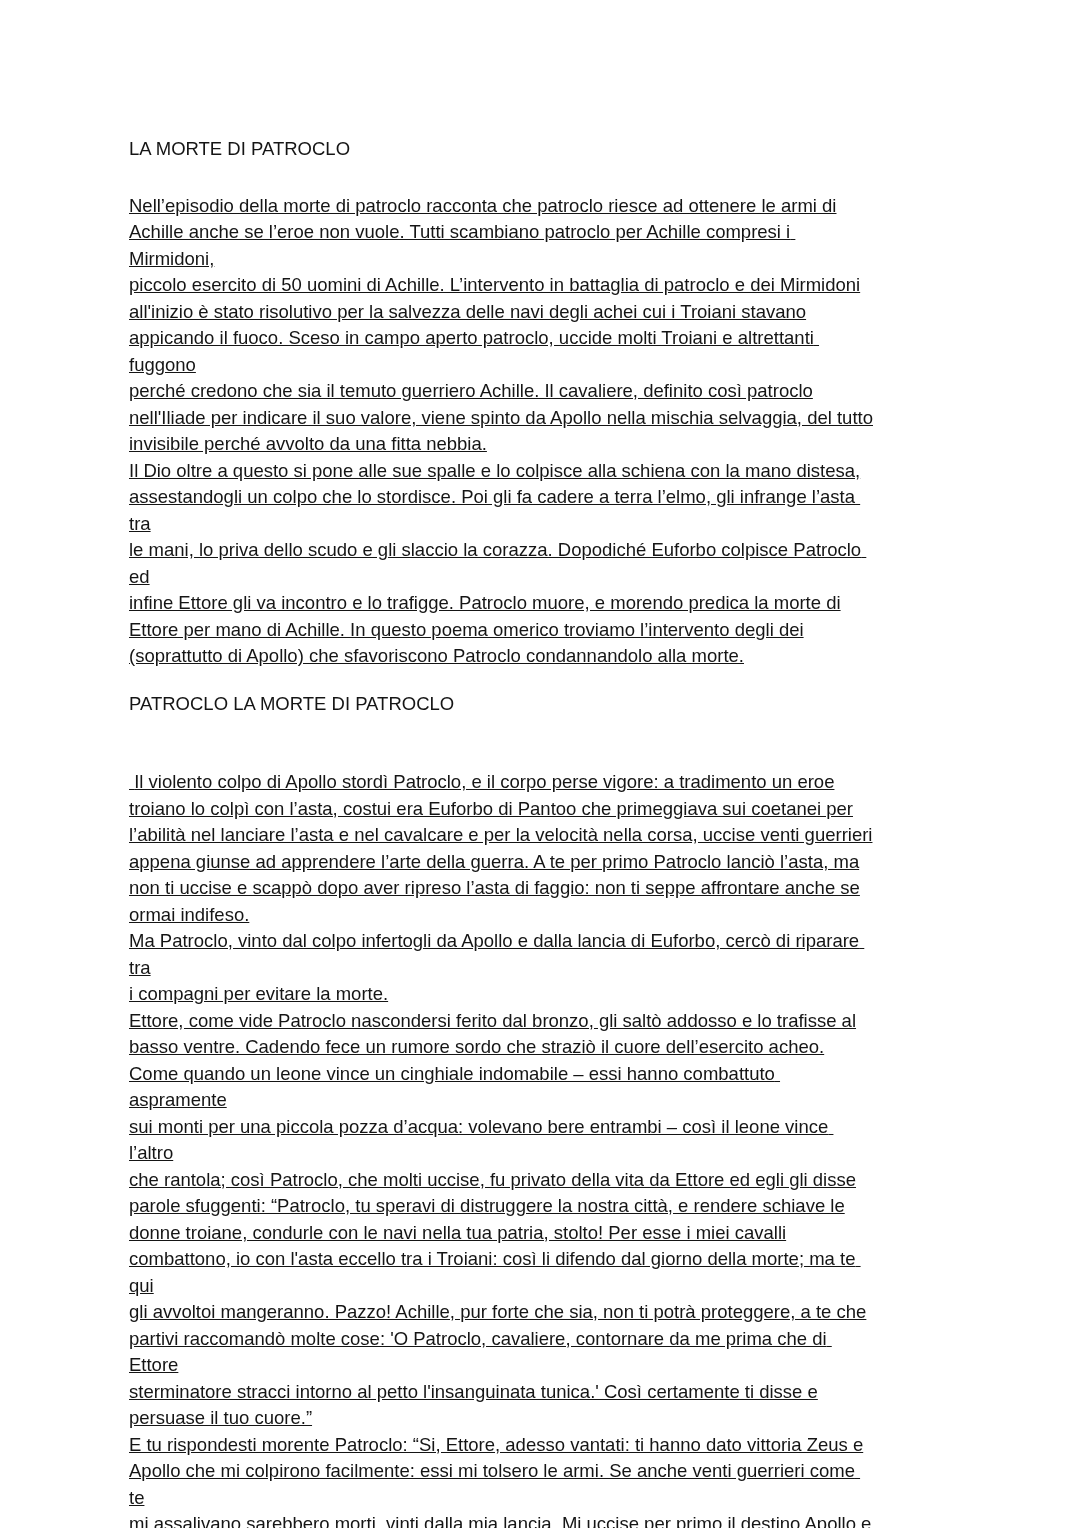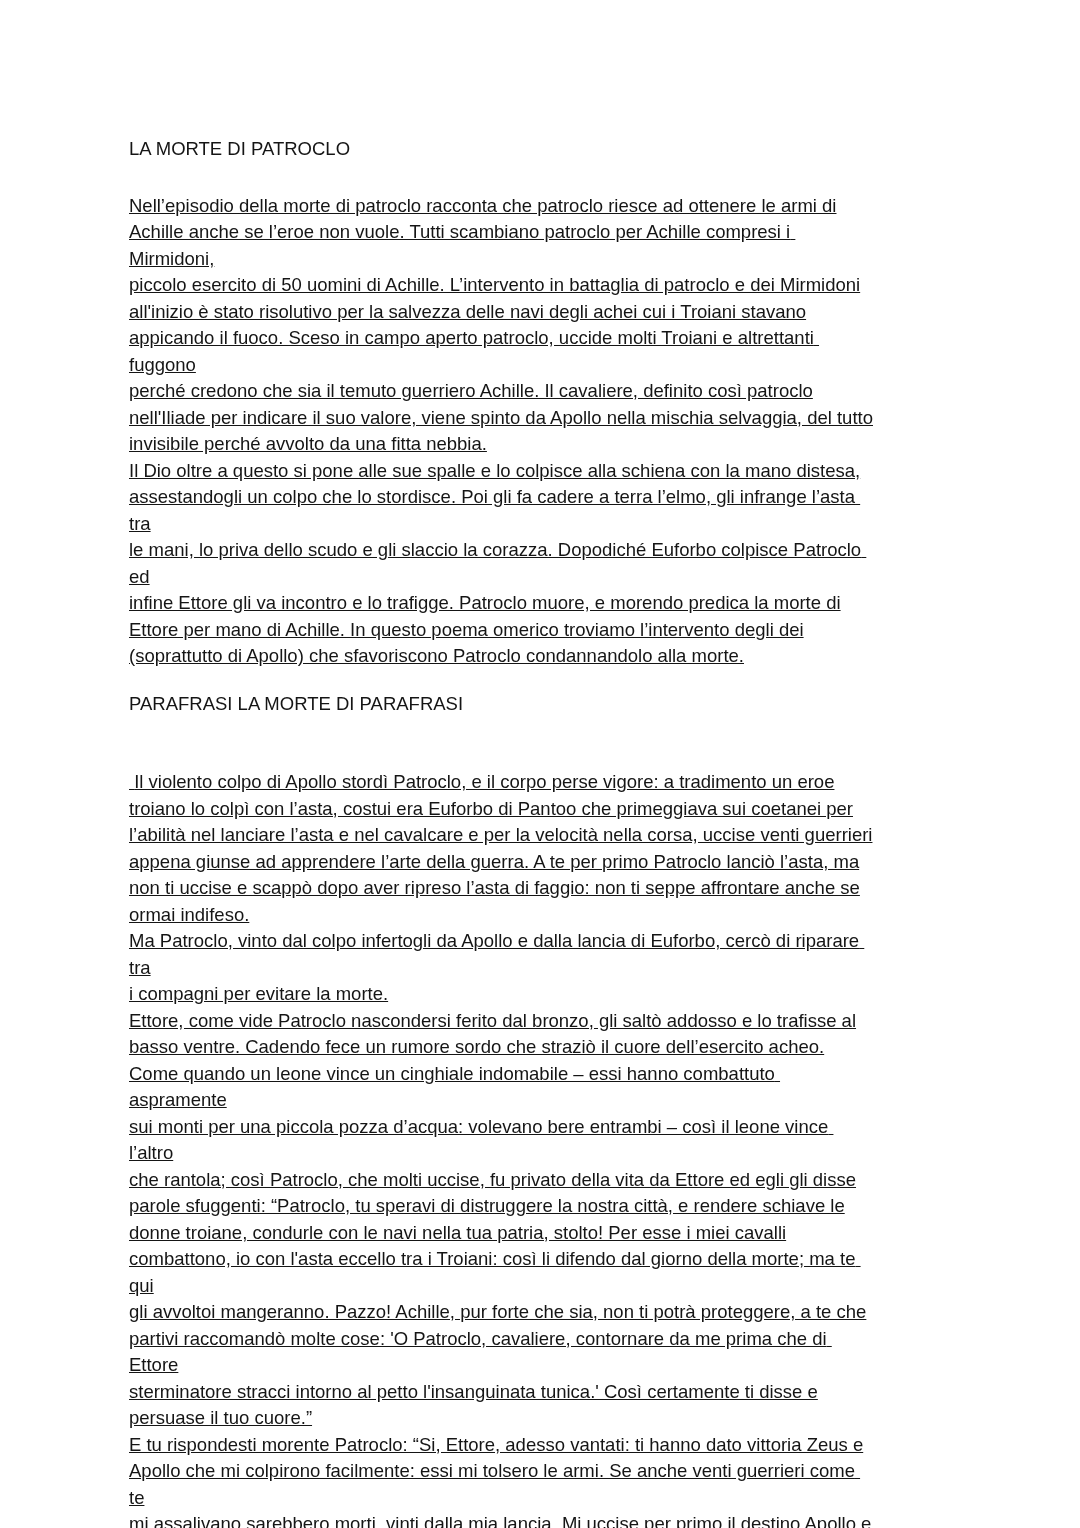--- a/index.html
+++ b/index.html
@@ -57,21 +57,21 @@
 perché credono che sia il temuto guerriero Achille. Il cavaliere, definito così patroclo
 nell'Iliade per indicare il suo valore, viene spinto da Apollo nella mischia selvaggia, del tutto
 invisibile perché avvolto da una fitta nebbia.
 Il Dio oltre a questo si pone alle sue spalle e lo colpisce alla schiena con la mano distesa,
 assestandogli un colpo che lo stordisce. Poi gli fa cadere a terra l’elmo, gli infrange l’asta tra
 le mani, lo priva dello scudo e gli slaccio la corazza. Dopodiché Euforbo colpisce Patroclo ed
 infine Ettore gli va incontro e lo trafigge. Patroclo muore, e morendo predica la morte di
 Ettore per mano di Achille. In questo poema omerico troviamo l’intervento degli dei
 (soprattutto di Apollo) che sfavoriscono Patroclo condannandolo alla morte.</p>
 
-  <h2 class="doc-heading second">PARAFRASI LA MORTE DI PARAFRASI</h2>
+  <h2 class="doc-heading second">PATROCLO LA MORTE DI PATROCLO</h2>
 
   <p class="doc-paragraph last"> Il violento colpo di Apollo stordì Patroclo, e il corpo perse vigore: a tradimento un eroe
 troiano lo colpì con l’asta, costui era Euforbo di Pantoo che primeggiava sui coetanei per
 l’abilità nel lanciare l’asta e nel cavalcare e per la velocità nella corsa, uccise venti guerrieri
 appena giunse ad apprendere l’arte della guerra. A te per primo Patroclo lanciò l’asta, ma
 non ti uccise e scappò dopo aver ripreso l’asta di faggio: non ti seppe affrontare anche se
 ormai indifeso.
 Ma Patroclo, vinto dal colpo infertogli da Apollo e dalla lancia di Euforbo, cercò di riparare tra
 i compagni per evitare la morte.
 Ettore, come vide Patroclo nascondersi ferito dal bronzo, gli saltò addosso e lo trafisse al

